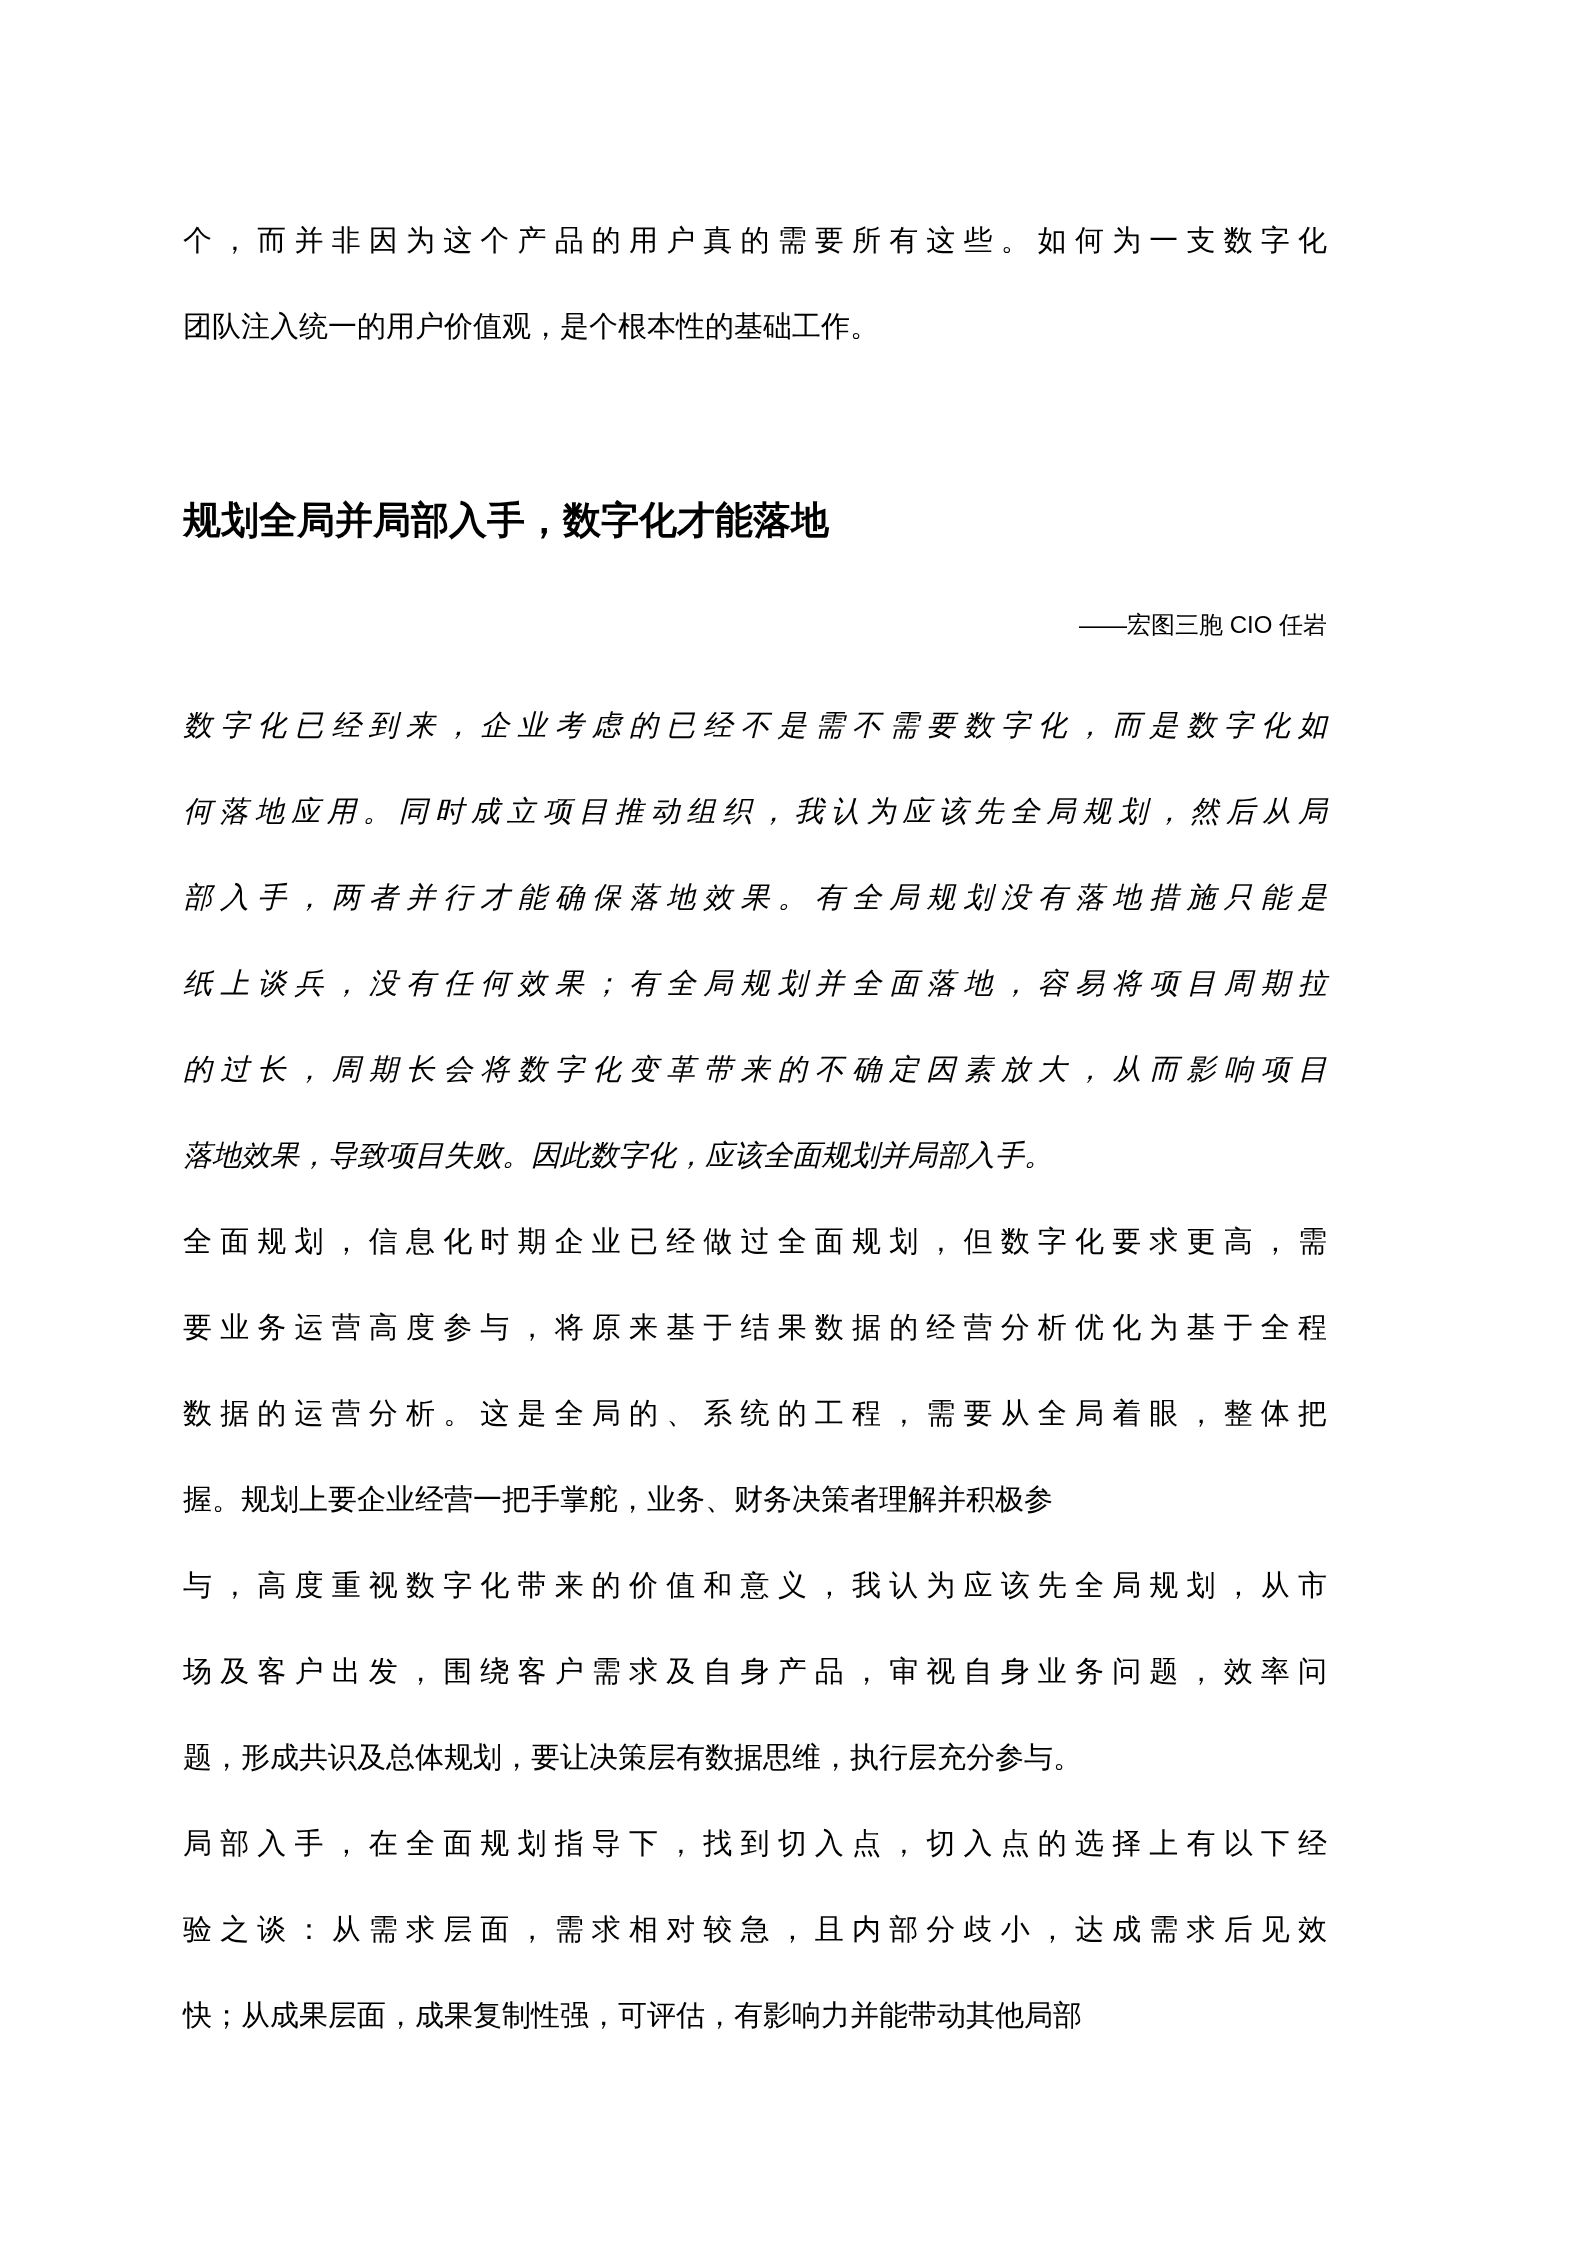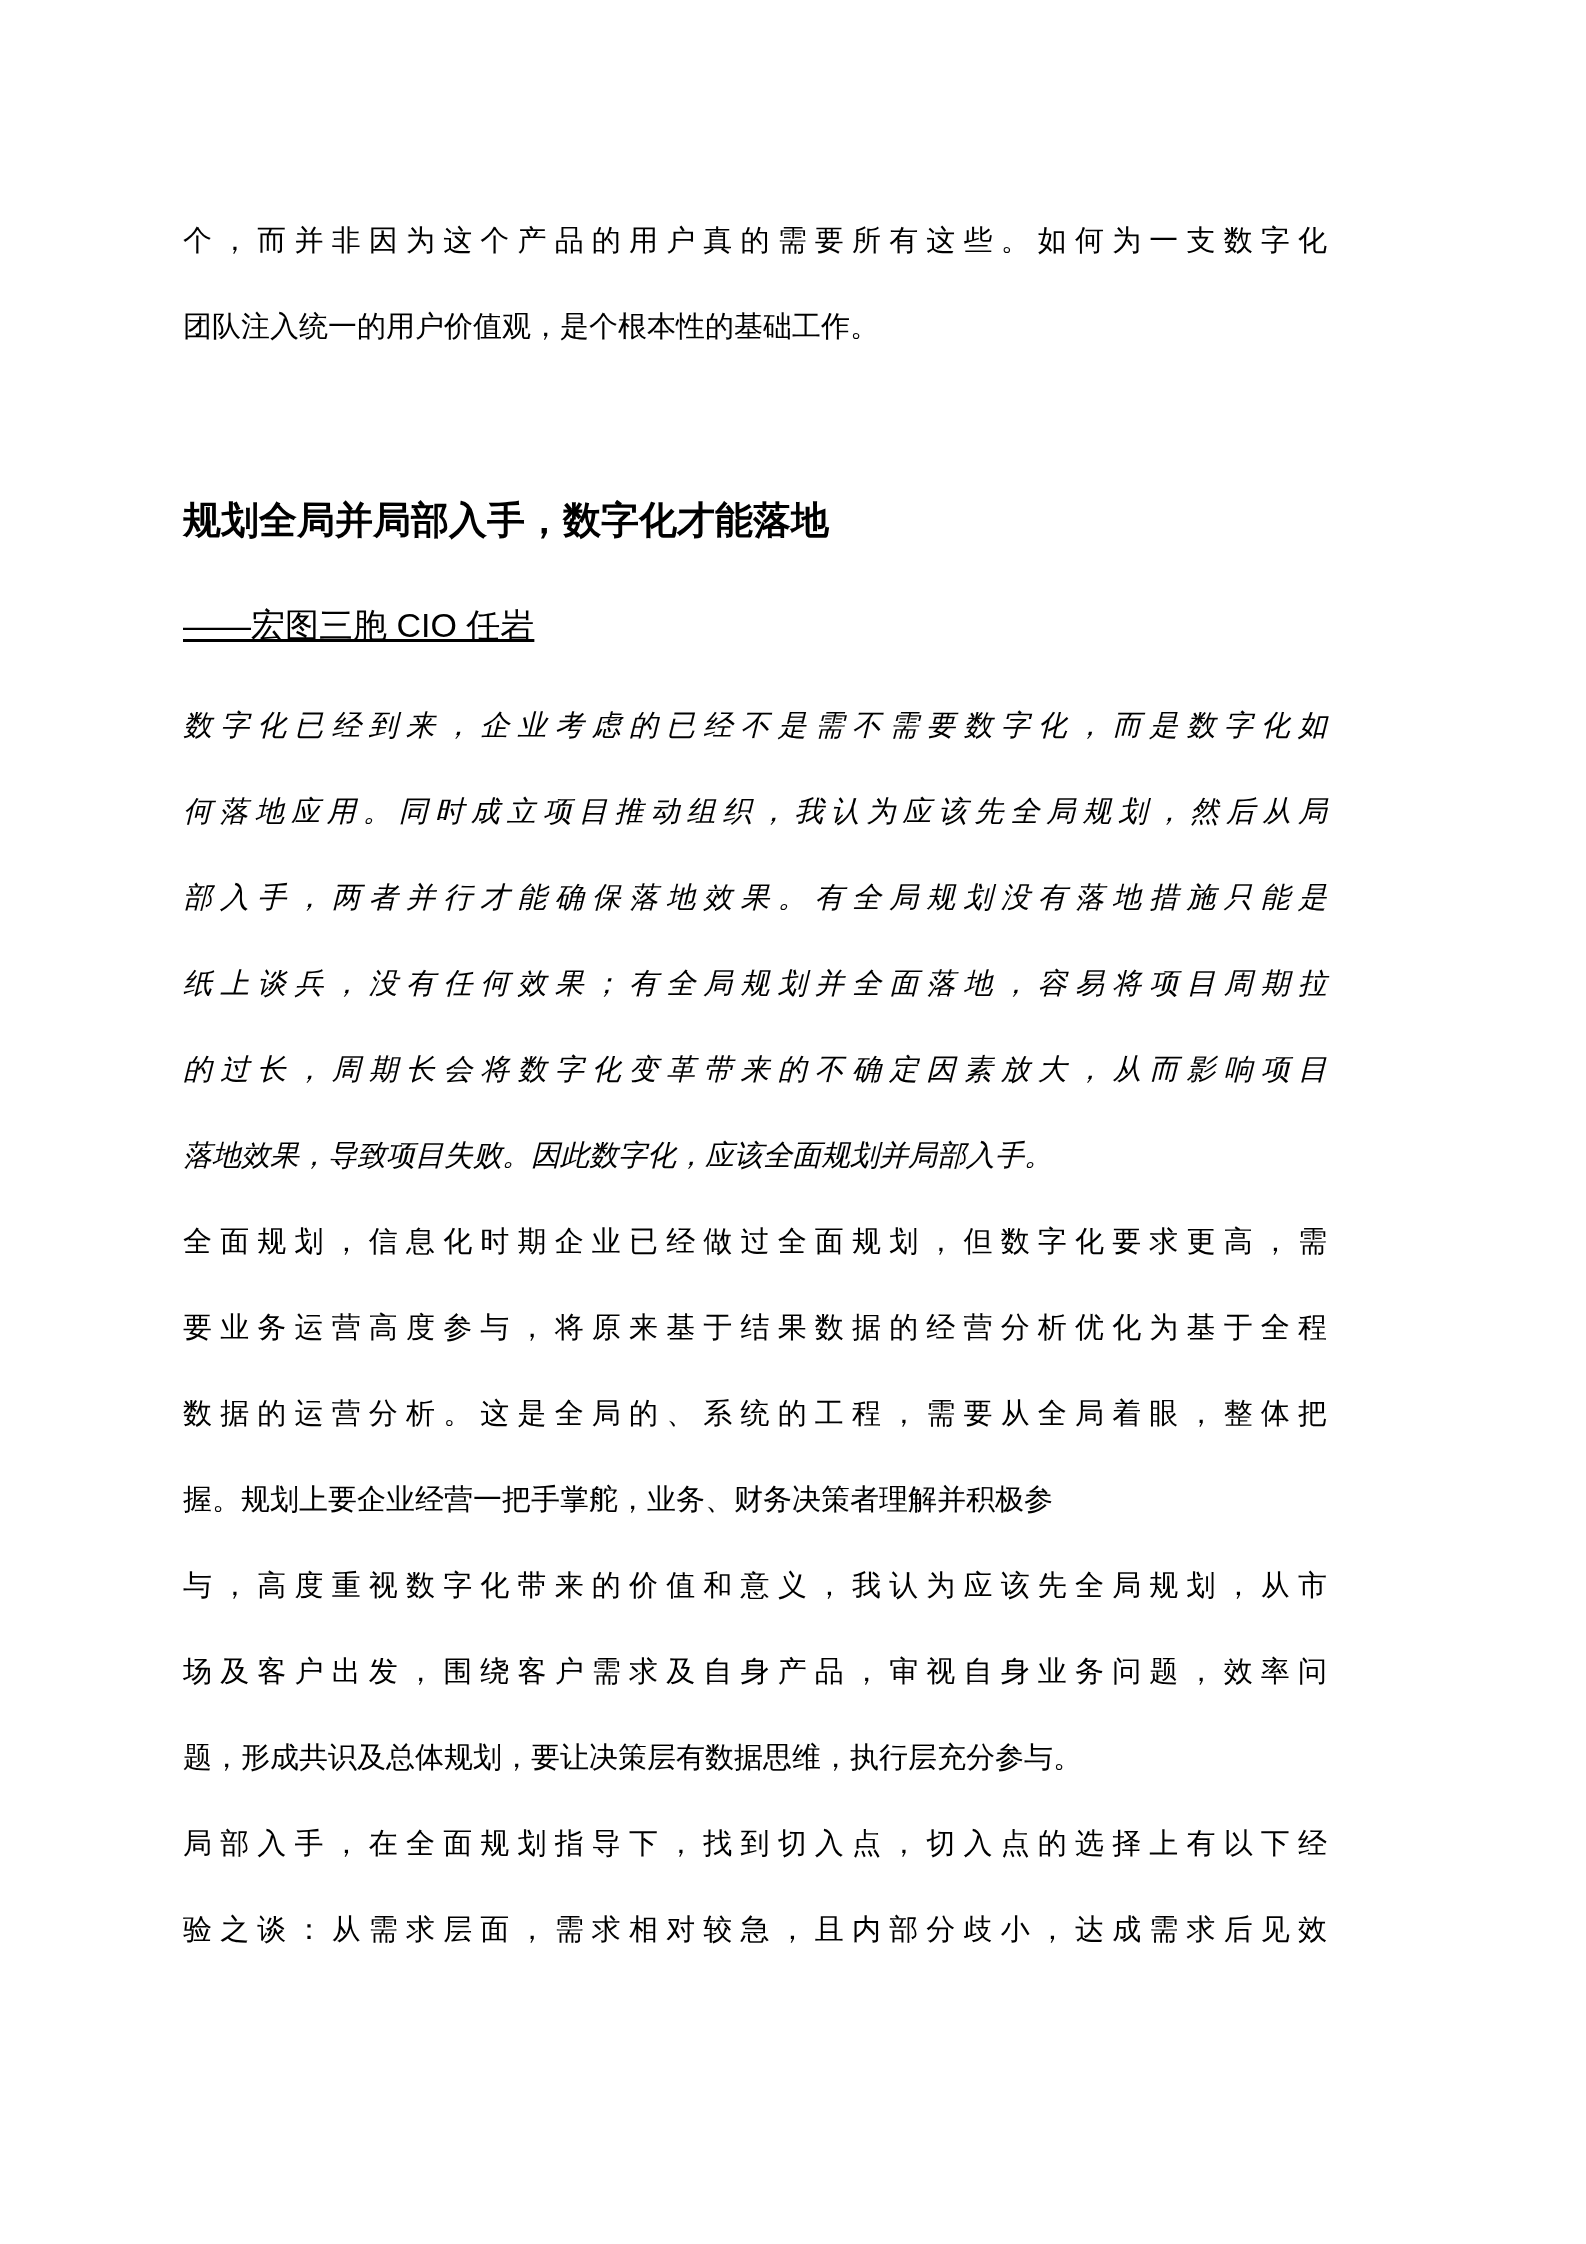--- a/index.html
+++ b/index.html
@@ -40,25 +40,24 @@
   .heading {
     margin: 108px 0 0 0;
     font-size: 38px;
     line-height: 86px;
     height: 86px;
     font-weight: bold;
     text-align: left;
   }
   .attribution {
     margin: 19px 0 0 0;
-    font-size: 34px;
+    font-size: 24px;
     line-height: 86px;
     height: 86px;
-    text-align: left;
-    text-decoration: underline;
+    text-align: right;
   }
   .body-first {
     margin-top: 14px;
     font-style: italic;
   }
 </style>
 </head>
 <body>
 
 <div class="page">
@@ -88,16 +87,17 @@
         <div class="line j">数据的运营分析。这是全局的、系统的工程，需要从全局着眼，整体把</div>
         <div class="line">握。规划上要企业经营一把手掌舵，业务、财务决策者理解并积极参</div>
         <div class="line j">与，高度重视数字化带来的价值和意义，我认为应该先全局规划，从市</div>
         <div class="line j">场及客户出发，围绕客户需求及自身产品，审视自身业务问题，效率问</div>
         <div class="line">题，形成共识及总体规划，要让决策层有数据思维，执行层充分参与。</div>
       </div>
 
     <div class="para">
         <div class="line j">局部入手，在全面规划指导下，找到切入点，切入点的选择上有以下经</div>
         <div class="line j">验之谈：从需求层面，需求相对较急，且内部分歧小，达成需求后见效</div>
+        <div class="line">快；从成果层面，成果复制性强，可评估，有影响力并能带动其他局部</div>
       </div>
 
   </div>
 </div>
 
 </body></html>

